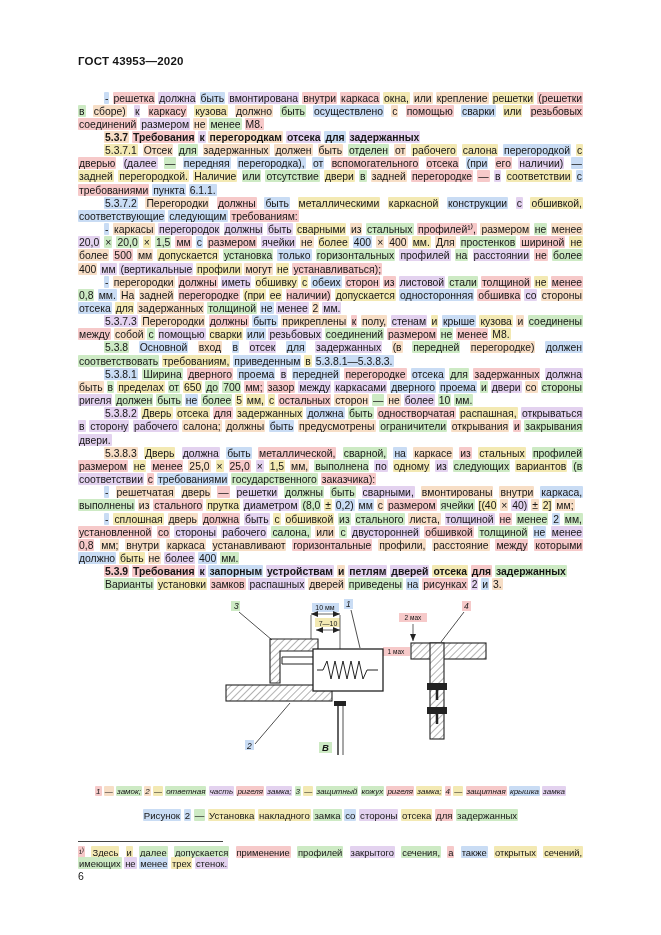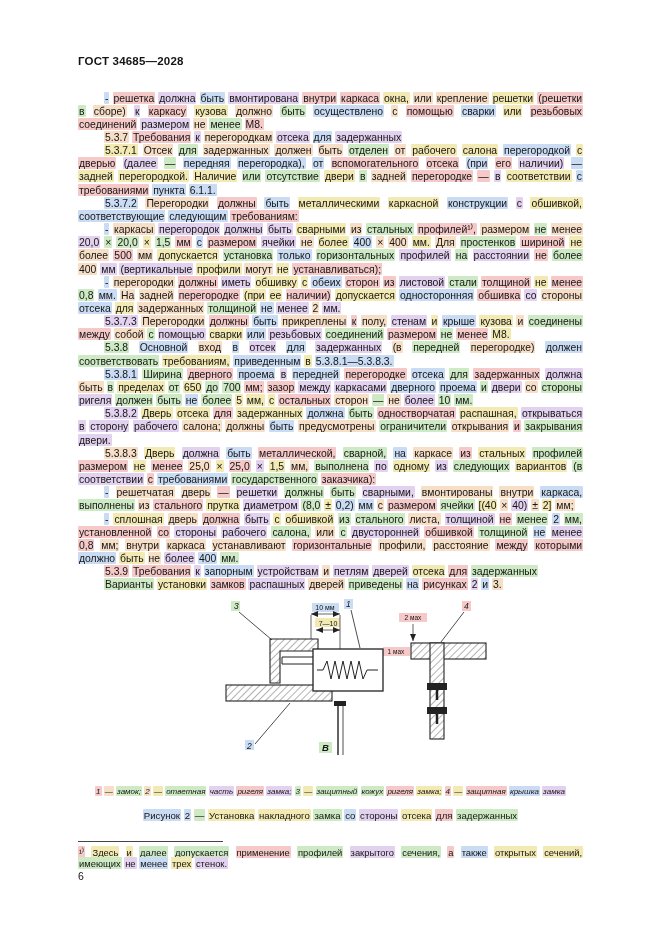--- a/index.html
+++ b/index.html
@@ -17,21 +17,21 @@
   .doc-header {
     position: absolute; top: 55px; left: 78px;
     font-weight: bold; font-size: 11.5px; letter-spacing: 0.2px;
   }
 
   .body-text {
     position: absolute; top: 91px; left: 78px; width: 505px;
     font-size: 10.4px; line-height: 13.15px; text-align: justify;
   }
   .para { margin: 0; text-indent: 26px; }
-  .para.bold { font-weight: normal; }
+  .para.bold { font-weight: bold; }
 
   .hl span { padding: 0.5px 1px; border-radius: 1px; box-decoration-break: clone; -webkit-box-decoration-break: clone; }
 
   .figure-wrap {
     position: absolute; top: 599px; left: 0; right: 0;
     display: flex; justify-content: center;
   }
   .figure-wrap svg { margin-left: 55px; }
 
   svg text { font-family: "Liberation Sans", sans-serif; fill: #151515; }
@@ -58,21 +58,21 @@
   }
   .page-number {
     position: absolute; top: 870px; left: 78px; font-size: 10.5px;
   }
 </style>
 </head>
 <body>
 
 <div class="page">
 
-  <div class="doc-header">ГОСТ 34685—2028</div>
+  <div class="doc-header">ГОСТ 43953—2020</div>
 
   <div class="body-text">
     <p class="para hl"><span style="background-color: rgb(201, 220, 244);">-</span> <span style="background-color: rgb(246, 201, 201);">решетка</span> <span style="background-color: rgb(227, 210, 239);">должна</span> <span style="background-color: rgb(201, 220, 244);">быть</span> <span style="background-color: rgb(227, 210, 239);">вмонтирована</span> <span style="background-color: rgb(246, 201, 201);">внутри</span> <span style="background-color: rgb(246, 201, 201);">каркаса</span> <span style="background-color: rgb(243, 233, 179);">окна,</span> <span style="background-color: rgb(247, 222, 198);">или</span> <span style="background-color: rgb(247, 222, 198);">крепление</span> <span style="background-color: rgb(243, 233, 179);">решетки</span> <span style="background-color: rgb(246, 201, 201);">(решетки</span> <span style="background-color: rgb(205, 234, 196);">в</span> <span style="background-color: rgb(247, 222, 198);">сборе)</span> <span style="background-color: rgb(227, 210, 239);">к</span> <span style="background-color: rgb(246, 201, 201);">каркасу</span> <span style="background-color: rgb(243, 233, 179);">кузова</span> <span style="background-color: rgb(247, 222, 198);">должно</span> <span style="background-color: rgb(205, 234, 196);">быть</span> <span style="background-color: rgb(201, 220, 244);">осуществлено</span> <span style="background-color: rgb(247, 222, 198);">с</span> <span style="background-color: rgb(246, 201, 201);">помощью</span> <span style="background-color: rgb(201, 220, 244);">сварки</span> <span style="background-color: rgb(243, 233, 179);">или</span> <span style="background-color: rgb(246, 201, 201);">резьбовых</span> <span style="background-color: rgb(246, 201, 201);">соединений</span> <span style="background-color: rgb(227, 210, 239);">размером</span> <span style="background-color: rgb(247, 222, 198);">не</span> <span style="background-color: rgb(205, 234, 196);">менее</span> <span style="background-color: rgb(246, 201, 201);">М8.</span></p>
     <p class="para bold hl"><span style="background-color: rgb(247, 222, 198);">5.3.7</span> <span style="background-color: rgb(246, 201, 201);">Требования</span> <span style="background-color: rgb(227, 210, 239);">к</span> <span style="background-color: rgb(247, 222, 198);">перегородкам</span> <span style="background-color: rgb(227, 210, 239);">отсека</span> <span style="background-color: rgb(201, 220, 244);">для</span> <span style="background-color: rgb(227, 210, 239);">задержанных</span></p>
     <p class="para hl"><span style="background-color: rgb(243, 233, 179);">5.3.7.1</span> <span style="background-color: rgb(247, 222, 198);">Отсек</span> <span style="background-color: rgb(205, 234, 196);">для</span> <span style="background-color: rgb(247, 222, 198);">задержанных</span> <span style="background-color: rgb(247, 222, 198);">должен</span> <span style="background-color: rgb(247, 222, 198);">быть</span> <span style="background-color: rgb(205, 234, 196);">отделен</span> <span style="background-color: rgb(247, 222, 198);">от</span> <span style="background-color: rgb(243, 233, 179);">рабочего</span> <span style="background-color: rgb(243, 233, 179);">салона</span> <span style="background-color: rgb(201, 220, 244);">перегородкой</span> <span style="background-color: rgb(243, 233, 179);">с</span> <span style="background-color: rgb(246, 201, 201);">дверью</span> <span style="background-color: rgb(227, 210, 239);">(далее</span> <span style="background-color: rgb(205, 234, 196);">—</span> <span style="background-color: rgb(201, 220, 244);">передняя</span> <span style="background-color: rgb(201, 220, 244);">перегородка),</span> <span style="background-color: rgb(201, 220, 244);">от</span> <span style="background-color: rgb(246, 201, 201);">вспомогательного</span> <span style="background-color: rgb(246, 201, 201);">отсека</span> <span style="background-color: rgb(201, 220, 244);">(при</span> <span style="background-color: rgb(246, 201, 201);">его</span> <span style="background-color: rgb(227, 210, 239);">наличии)</span> <span style="background-color: rgb(201, 220, 244);">—</span> <span style="background-color: rgb(243, 233, 179);">задней</span> <span style="background-color: rgb(243, 233, 179);">перегородкой.</span> <span style="background-color: rgb(243, 233, 179);">Наличие</span> <span style="background-color: rgb(205, 234, 196);">или</span> <span style="background-color: rgb(205, 234, 196);">отсутствие</span> <span style="background-color: rgb(243, 233, 179);">двери</span> <span style="background-color: rgb(205, 234, 196);">в</span> <span style="background-color: rgb(247, 222, 198);">задней</span> <span style="background-color: rgb(246, 201, 201);">перегородке</span> <span style="background-color: rgb(246, 201, 201);">—</span> <span style="background-color: rgb(227, 210, 239);">в</span> <span style="background-color: rgb(243, 233, 179);">соответствии</span> <span style="background-color: rgb(201, 220, 244);">с</span> <span style="background-color: rgb(246, 201, 201);">требованиями</span> <span style="background-color: rgb(201, 220, 244);">пункта</span> <span style="background-color: rgb(201, 220, 244);">6.1.1.</span></p>
     <p class="para hl"><span style="background-color: rgb(201, 220, 244);">5.3.7.2</span> <span style="background-color: rgb(247, 222, 198);">Перегородки</span> <span style="background-color: rgb(246, 201, 201);">должны</span> <span style="background-color: rgb(201, 220, 244);">быть</span> <span style="background-color: rgb(243, 233, 179);">металлическими</span> <span style="background-color: rgb(243, 233, 179);">каркасной</span> <span style="background-color: rgb(201, 220, 244);">конструкции</span> <span style="background-color: rgb(227, 210, 239);">с</span> <span style="background-color: rgb(243, 233, 179);">обшивкой,</span> <span style="background-color: rgb(201, 220, 244);">соответствующие</span> <span style="background-color: rgb(201, 220, 244);">следующим</span> <span style="background-color: rgb(246, 201, 201);">требованиям:</span></p>
     <p class="para hl"><span style="background-color: rgb(201, 220, 244);">-</span> <span style="background-color: rgb(247, 222, 198);">каркасы</span> <span style="background-color: rgb(227, 210, 239);">перегородок</span> <span style="background-color: rgb(227, 210, 239);">должны</span> <span style="background-color: rgb(227, 210, 239);">быть</span> <span style="background-color: rgb(243, 233, 179);">сварными</span> <span style="background-color: rgb(247, 222, 198);">из</span> <span style="background-color: rgb(205, 234, 196);">стальных</span> <span style="background-color: rgb(246, 201, 201);">профилей¹⁾,</span> <span style="background-color: rgb(247, 222, 198);">размером</span> <span style="background-color: rgb(205, 234, 196);">не</span> <span style="background-color: rgb(247, 222, 198);">менее</span> <span style="background-color: rgb(227, 210, 239);">20,0</span> <span style="background-color: rgb(205, 234, 196);">×</span> <span style="background-color: rgb(205, 234, 196);">20,0</span> <span style="background-color: rgb(243, 233, 179);">×</span> <span style="background-color: rgb(205, 234, 196);">1,5</span> <span style="background-color: rgb(246, 201, 201);">мм</span> <span style="background-color: rgb(201, 220, 244);">с</span> <span style="background-color: rgb(246, 201, 201);">размером</span> <span style="background-color: rgb(227, 210, 239);">ячейки</span> <span style="background-color: rgb(247, 222, 198);">не</span> <span style="background-color: rgb(243, 233, 179);">более</span> <span style="background-color: rgb(201, 220, 244);">400</span> <span style="background-color: rgb(247, 222, 198);">×</span> <span style="background-color: rgb(247, 222, 198);">400</span> <span style="background-color: rgb(243, 233, 179);">мм.</span> <span style="background-color: rgb(247, 222, 198);">Для</span> <span style="background-color: rgb(205, 234, 196);">простенков</span> <span style="background-color: rgb(246, 201, 201);">шириной</span> <span style="background-color: rgb(243, 233, 179);">не</span> <span style="background-color: rgb(247, 222, 198);">более</span> <span style="background-color: rgb(246, 201, 201);">500</span> <span style="background-color: rgb(247, 222, 198);">мм</span> <span style="background-color: rgb(243, 233, 179);">допускается</span> <span style="background-color: rgb(205, 234, 196);">установка</span> <span style="background-color: rgb(201, 220, 244);">только</span> <span style="background-color: rgb(205, 234, 196);">горизонтальных</span> <span style="background-color: rgb(227, 210, 239);">профилей</span> <span style="background-color: rgb(205, 234, 196);">на</span> <span style="background-color: rgb(227, 210, 239);">расстоянии</span> <span style="background-color: rgb(246, 201, 201);">не</span> <span style="background-color: rgb(205, 234, 196);">более</span> <span style="background-color: rgb(247, 222, 198);">400</span> <span style="background-color: rgb(227, 210, 239);">мм</span> <span style="background-color: rgb(227, 210, 239);">(вертикальные</span> <span style="background-color: rgb(243, 233, 179);">профили</span> <span style="background-color: rgb(247, 222, 198);">могут</span> <span style="background-color: rgb(243, 233, 179);">не</span> <span style="background-color: rgb(246, 201, 201);">устанавливаться);</span></p>
     <p class="para hl"><span style="background-color: rgb(201, 220, 244);">-</span> <span style="background-color: rgb(247, 222, 198);">перегородки</span> <span style="background-color: rgb(246, 201, 201);">должны</span> <span style="background-color: rgb(227, 210, 239);">иметь</span> <span style="background-color: rgb(243, 233, 179);">обшивку</span> <span style="background-color: rgb(243, 233, 179);">с</span> <span style="background-color: rgb(201, 220, 244);">обеих</span> <span style="background-color: rgb(246, 201, 201);">сторон</span> <span style="background-color: rgb(246, 201, 201);">из</span> <span style="background-color: rgb(227, 210, 239);">листовой</span> <span style="background-color: rgb(205, 234, 196);">стали</span> <span style="background-color: rgb(246, 201, 201);">толщиной</span> <span style="background-color: rgb(243, 233, 179);">не</span> <span style="background-color: rgb(246, 201, 201);">менее</span> <span style="background-color: rgb(205, 234, 196);">0,8</span> <span style="background-color: rgb(201, 220, 244);">мм.</span> <span style="background-color: rgb(247, 222, 198);">На</span> <span style="background-color: rgb(247, 222, 198);">задней</span> <span style="background-color: rgb(246, 201, 201);">перегородке</span> <span style="background-color: rgb(243, 233, 179);">(при</span> <span style="background-color: rgb(243, 233, 179);">ее</span> <span style="background-color: rgb(246, 201, 201);">наличии)</span> <span style="background-color: rgb(243, 233, 179);">допускается</span> <span style="background-color: rgb(201, 220, 244);">односторонняя</span> <span style="background-color: rgb(246, 201, 201);">обшивка</span> <span style="background-color: rgb(227, 210, 239);">со</span> <span style="background-color: rgb(247, 222, 198);">стороны</span> <span style="background-color: rgb(201, 220, 244);">отсека</span> <span style="background-color: rgb(243, 233, 179);">для</span> <span style="background-color: rgb(247, 222, 198);">задержанных</span> <span style="background-color: rgb(205, 234, 196);">толщиной</span> <span style="background-color: rgb(201, 220, 244);">не</span> <span style="background-color: rgb(227, 210, 239);">менее</span> <span style="background-color: rgb(247, 222, 198);">2</span> <span style="background-color: rgb(227, 210, 239);">мм.</span></p>
     <p class="para hl"><span style="background-color: rgb(227, 210, 239);">5.3.7.3</span> <span style="background-color: rgb(247, 222, 198);">Перегородки</span> <span style="background-color: rgb(246, 201, 201);">должны</span> <span style="background-color: rgb(201, 220, 244);">быть</span> <span style="background-color: rgb(247, 222, 198);">прикреплены</span> <span style="background-color: rgb(246, 201, 201);">к</span> <span style="background-color: rgb(247, 222, 198);">полу,</span> <span style="background-color: rgb(227, 210, 239);">стенам</span> <span style="background-color: rgb(243, 233, 179);">и</span> <span style="background-color: rgb(201, 220, 244);">крыше</span> <span style="background-color: rgb(243, 233, 179);">кузова</span> <span style="background-color: rgb(247, 222, 198);">и</span> <span style="background-color: rgb(205, 234, 196);">соединены</span> <span style="background-color: rgb(246, 201, 201);">между</span> <span style="background-color: rgb(247, 222, 198);">собой</span> <span style="background-color: rgb(205, 234, 196);">с</span> <span style="background-color: rgb(227, 210, 239);">помощью</span> <span style="background-color: rgb(243, 233, 179);">сварки</span> <span style="background-color: rgb(201, 220, 244);">или</span> <span style="background-color: rgb(227, 210, 239);">резьбовых</span> <span style="background-color: rgb(205, 234, 196);">соединений</span> <span style="background-color: rgb(246, 201, 201);">размером</span> <span style="background-color: rgb(205, 234, 196);">не</span> <span style="background-color: rgb(246, 201, 201);">менее</span> <span style="background-color: rgb(243, 233, 179);">М8.</span></p>
     <p class="para hl"><span style="background-color: rgb(205, 234, 196);">5.3.8</span> <span style="background-color: rgb(201, 220, 244);">Основной</span> <span style="background-color: rgb(247, 222, 198);">вход</span> <span style="background-color: rgb(201, 220, 244);">в</span> <span style="background-color: rgb(227, 210, 239);">отсек</span> <span style="background-color: rgb(201, 220, 244);">для</span> <span style="background-color: rgb(227, 210, 239);">задержанных</span> <span style="background-color: rgb(247, 222, 198);">(в</span> <span style="background-color: rgb(205, 234, 196);">передней</span> <span style="background-color: rgb(247, 222, 198);">перегородке)</span> <span style="background-color: rgb(201, 220, 244);">должен</span> <span style="background-color: rgb(205, 234, 196);">соответствовать</span> <span style="background-color: rgb(243, 233, 179);">требованиям,</span> <span style="background-color: rgb(201, 220, 244);">приведенным</span> <span style="background-color: rgb(243, 233, 179);">в</span> <span style="background-color: rgb(201, 220, 244);">5.3.8.1—5.3.8.3.</span></p>

